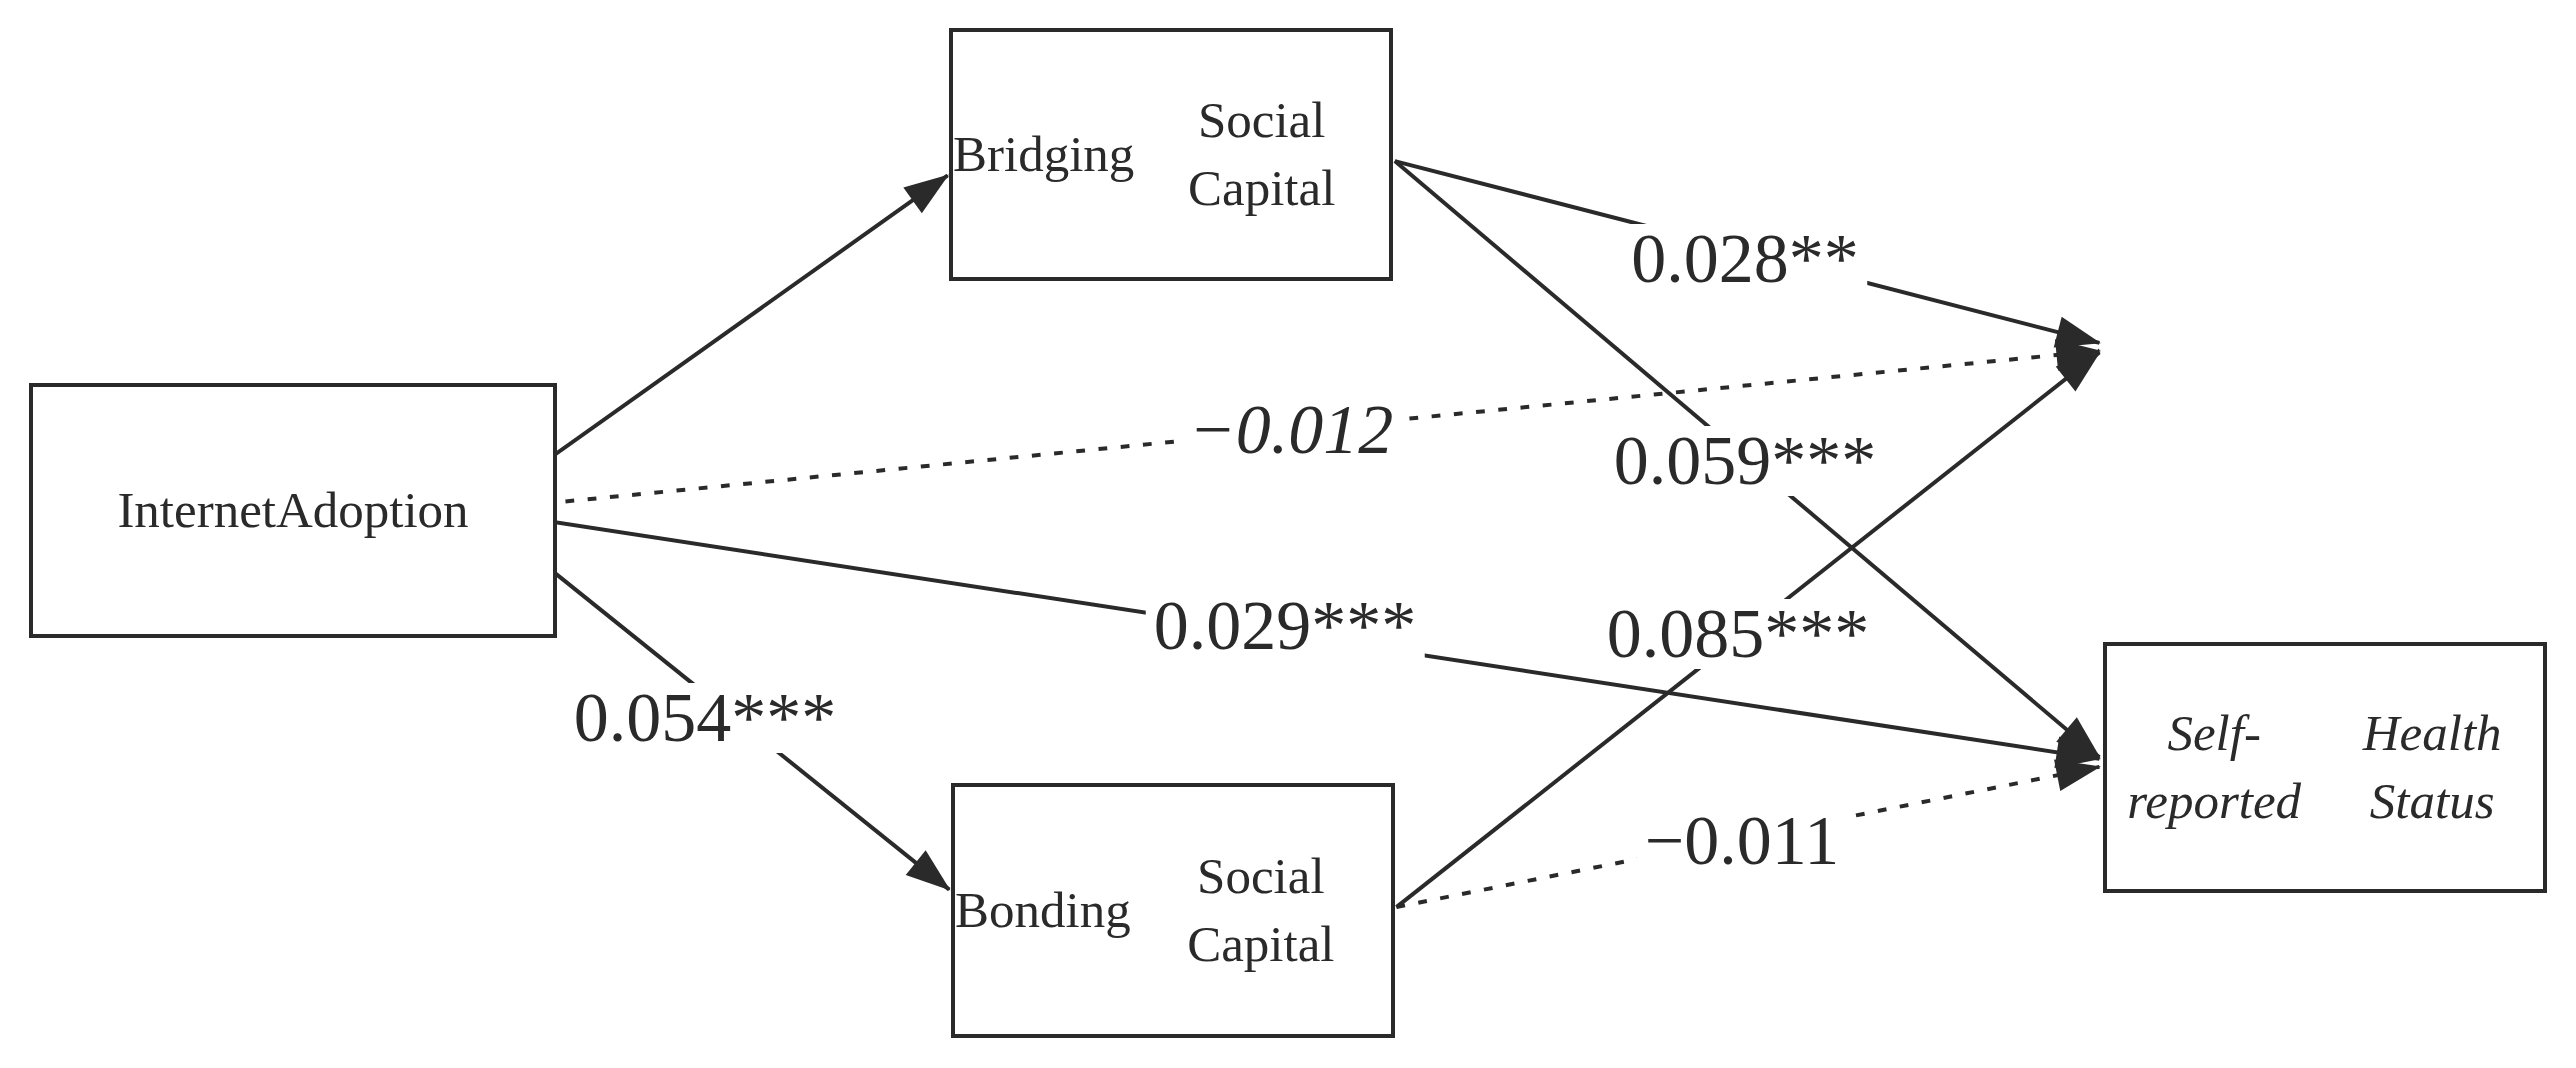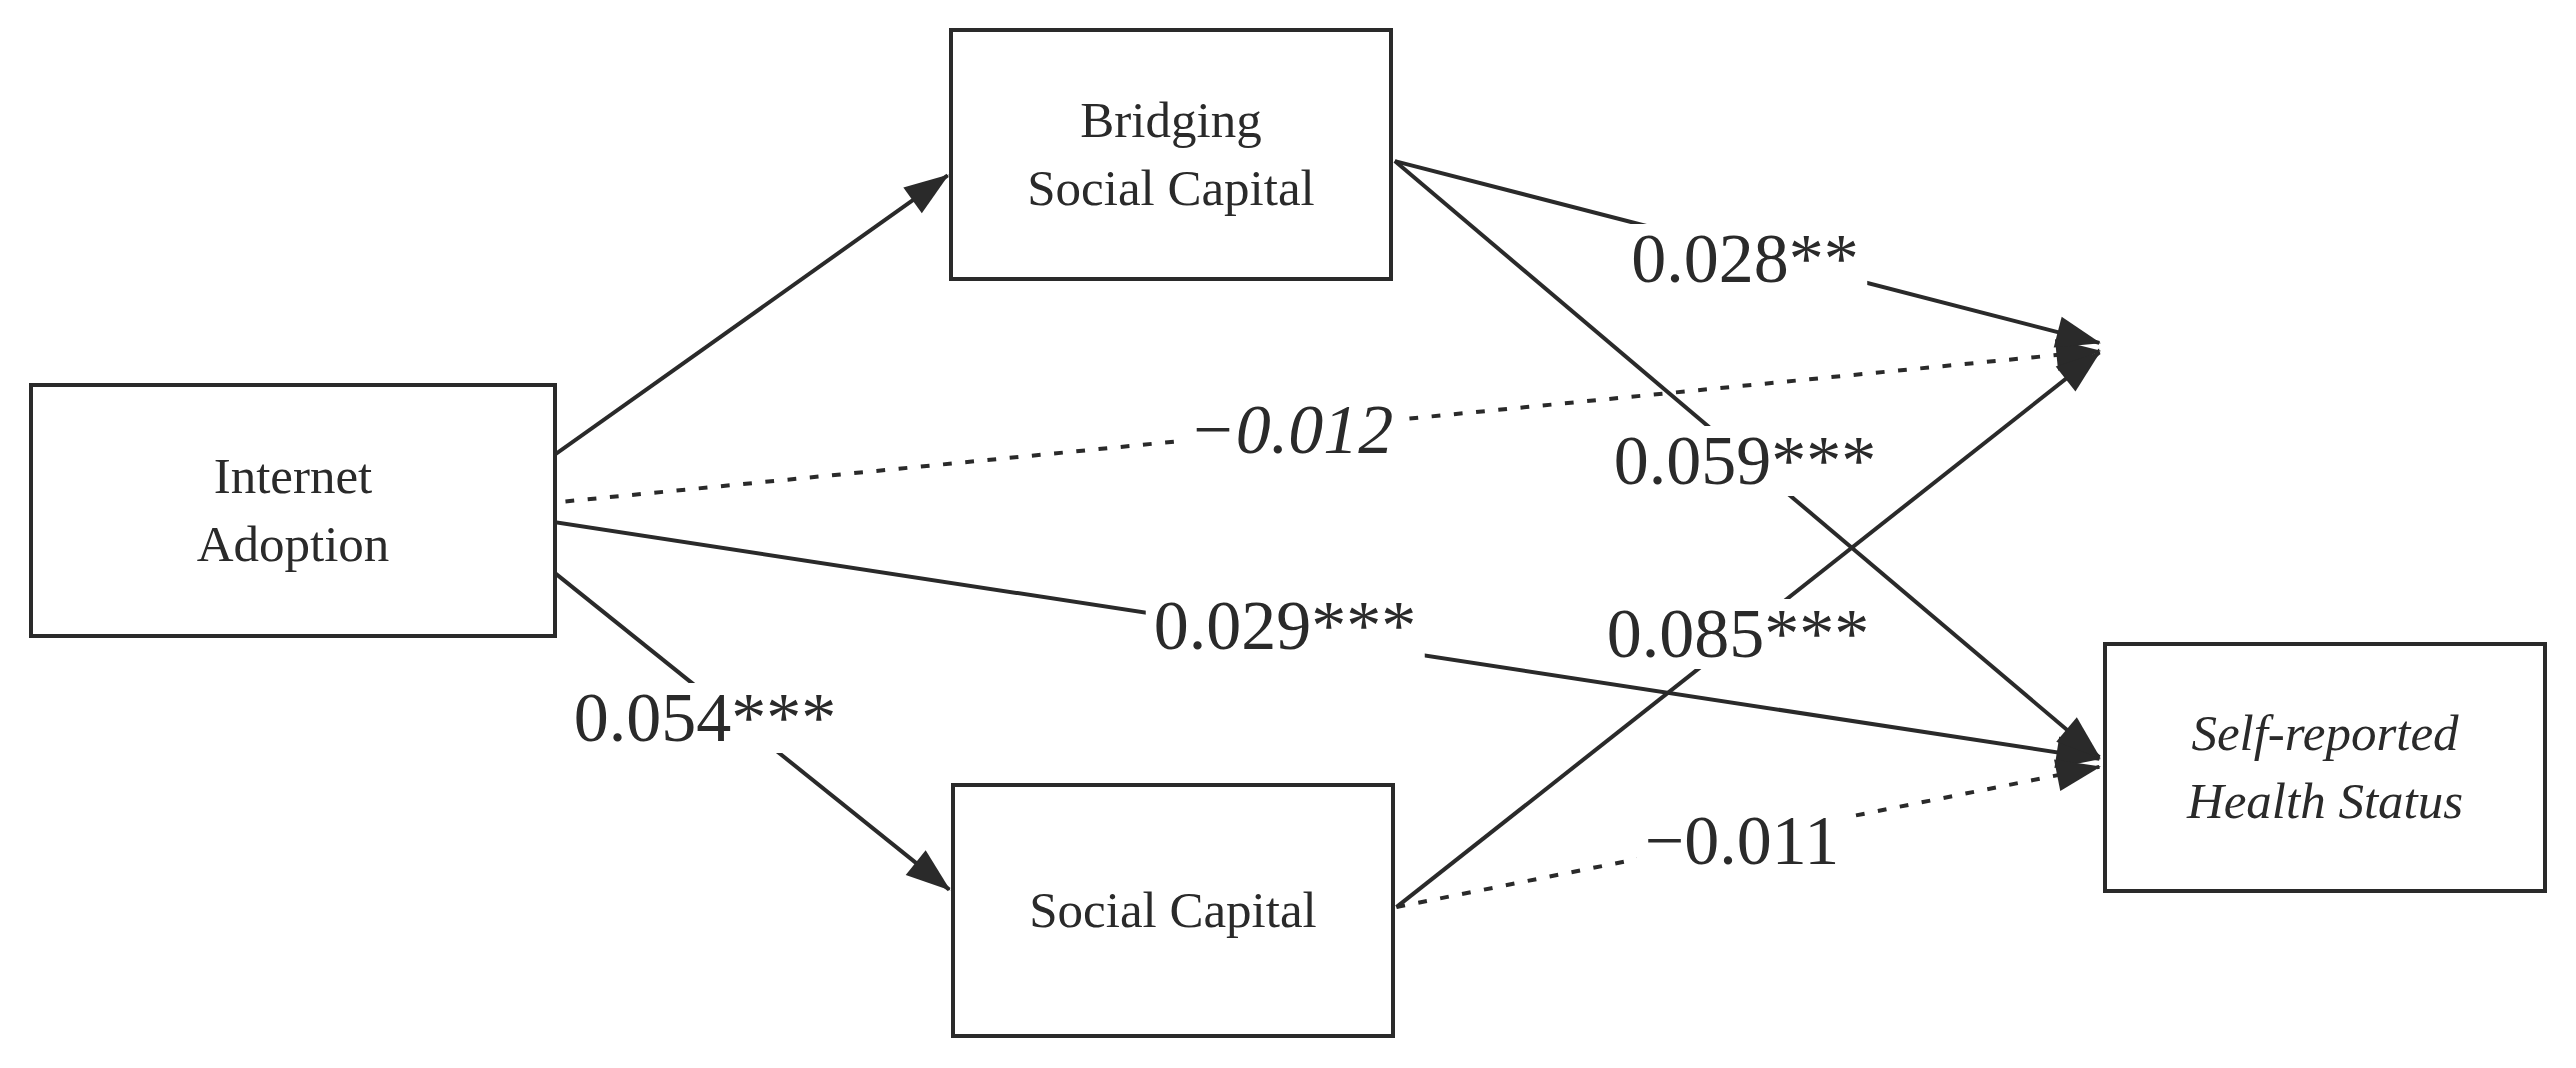--- a/index.html
+++ b/index.html
@@ -24,21 +24,21 @@
   }
   svg.edges line.dotted {
     stroke-dasharray: 11 17;
   }
   .node {
     position: absolute;
     box-sizing: border-box;
     border: 4.8px solid #2a2a2a;
     background: #ffffff;
     display: flex;
-    flex-direction: column;
+    flex-direction: row;
     align-items: center;
     justify-content: center;
     text-align: center;
     font-size: 51px;
     line-height: 1.32;
     z-index: 2;
   }
   .coef {
     position: absolute;
     transform: translate(-50%, -50%);
@@ -76,20 +76,21 @@
     <span>Internet</span>
     <span>Adoption</span>
   </div>
 
   <div class="node" style="left:949px; top:28px; width:444px; height:253px;">
     <span>Bridging</span>
     <span>Social Capital</span>
   </div>
 
   <div class="node" style="left:951px; top:783px; width:444px; height:255px;">
+    <span>Bonding</span>
     <span>Social Capital</span>
   </div>
 
 
   <div class="node" style="left:2103px; top:642px; width:444px; height:251px;font-style:italic;">
     <span>Self-reported</span>
     <span>Health Status</span>
   </div>
 
 

